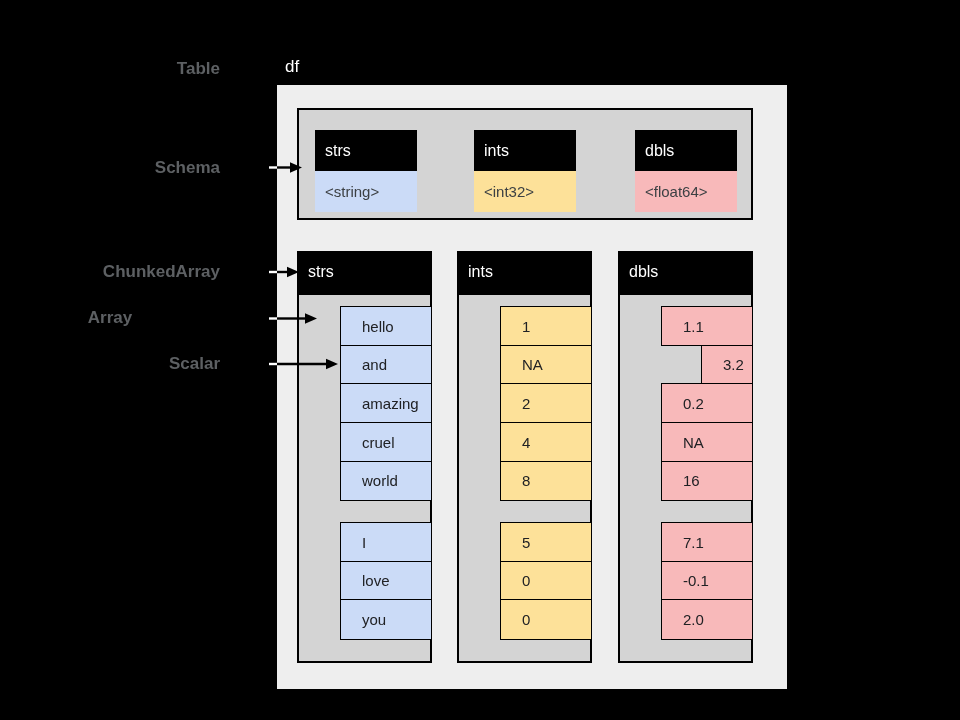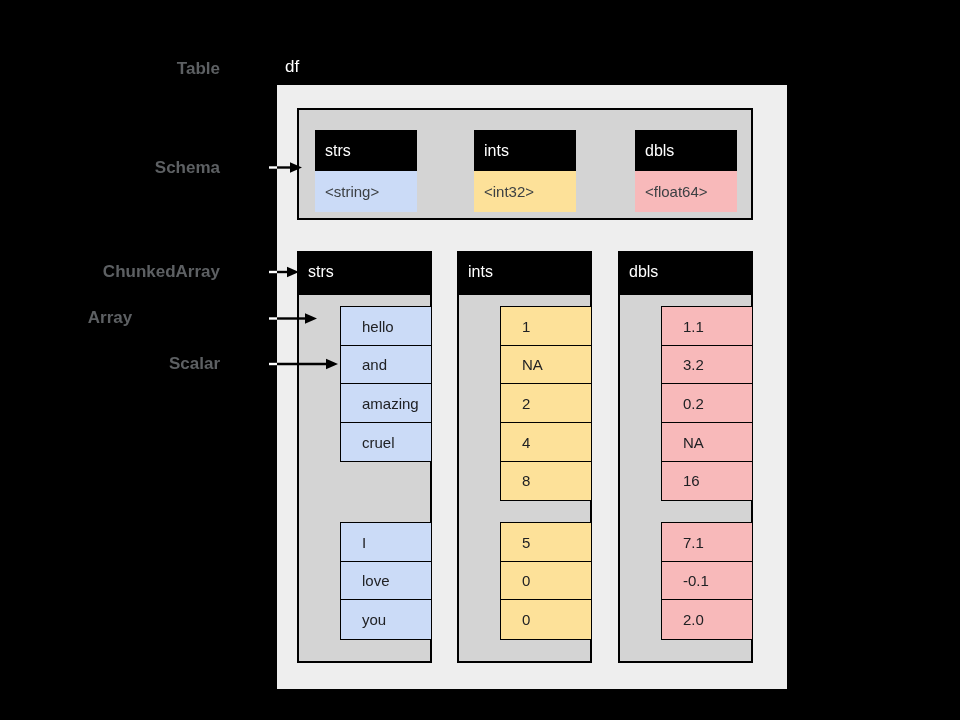--- a/index.html
+++ b/index.html
@@ -78,20 +78,21 @@
   <div class="col-body   cx-ints"></div>
 
   <div class="col-header cx-dbls">dbls</div>
   <div class="col-body   cx-dbls"></div>
 
   <div class="chunk chunk-top ax-strs">
     <div class="cell" style="background-color: rgb(203, 219, 247);">hello</div>
     <div class="cell" style="background-color: rgb(203, 219, 247);">and</div>
     <div class="cell" style="background-color: rgb(203, 219, 247);">amazing</div>
     <div class="cell" style="background-color: rgb(203, 219, 247);">cruel</div>
+    <div class="cell" style="background-color: rgb(203, 219, 247);">world</div>
   </div>
   <div class="chunk chunk-bottom ax-strs">
     <div class="cell" style="background-color: rgb(203, 219, 247);">I</div>
     <div class="cell" style="background-color: rgb(203, 219, 247);">love</div>
     <div class="cell" style="background-color: rgb(203, 219, 247);">you</div>
   </div>
 
   <div class="chunk chunk-top ax-ints">
     <div class="cell" style="background-color: rgb(253, 225, 153);">1</div>
     <div class="cell" style="background-color: rgb(253, 225, 153);">NA</div>
@@ -100,21 +101,21 @@
     <div class="cell" style="background-color: rgb(253, 225, 153);">8</div>
   </div>
   <div class="chunk chunk-bottom ax-ints">
     <div class="cell" style="background-color: rgb(253, 225, 153);">5</div>
     <div class="cell" style="background-color: rgb(253, 225, 153);">0</div>
     <div class="cell" style="background-color: rgb(253, 225, 153);">0</div>
   </div>
 
   <div class="chunk chunk-top ax-dbls">
     <div class="cell" style="background-color: rgb(248, 185, 186);">1.1</div>
-    <div class="cell" style="background-color: rgb(248, 185, 186);">3.2</div>
+    <div class="cell" style="background-color: rgb(248, 185, 186); margin-left: 40px;">3.2</div>
     <div class="cell" style="background-color: rgb(248, 185, 186);">0.2</div>
     <div class="cell" style="background-color: rgb(248, 185, 186);">NA</div>
     <div class="cell" style="background-color: rgb(248, 185, 186);">16</div>
   </div>
   <div class="chunk chunk-bottom ax-dbls">
     <div class="cell" style="background-color: rgb(248, 185, 186);">7.1</div>
     <div class="cell" style="background-color: rgb(248, 185, 186);">-0.1</div>
     <div class="cell" style="background-color: rgb(248, 185, 186);">2.0</div>
   </div>
 

